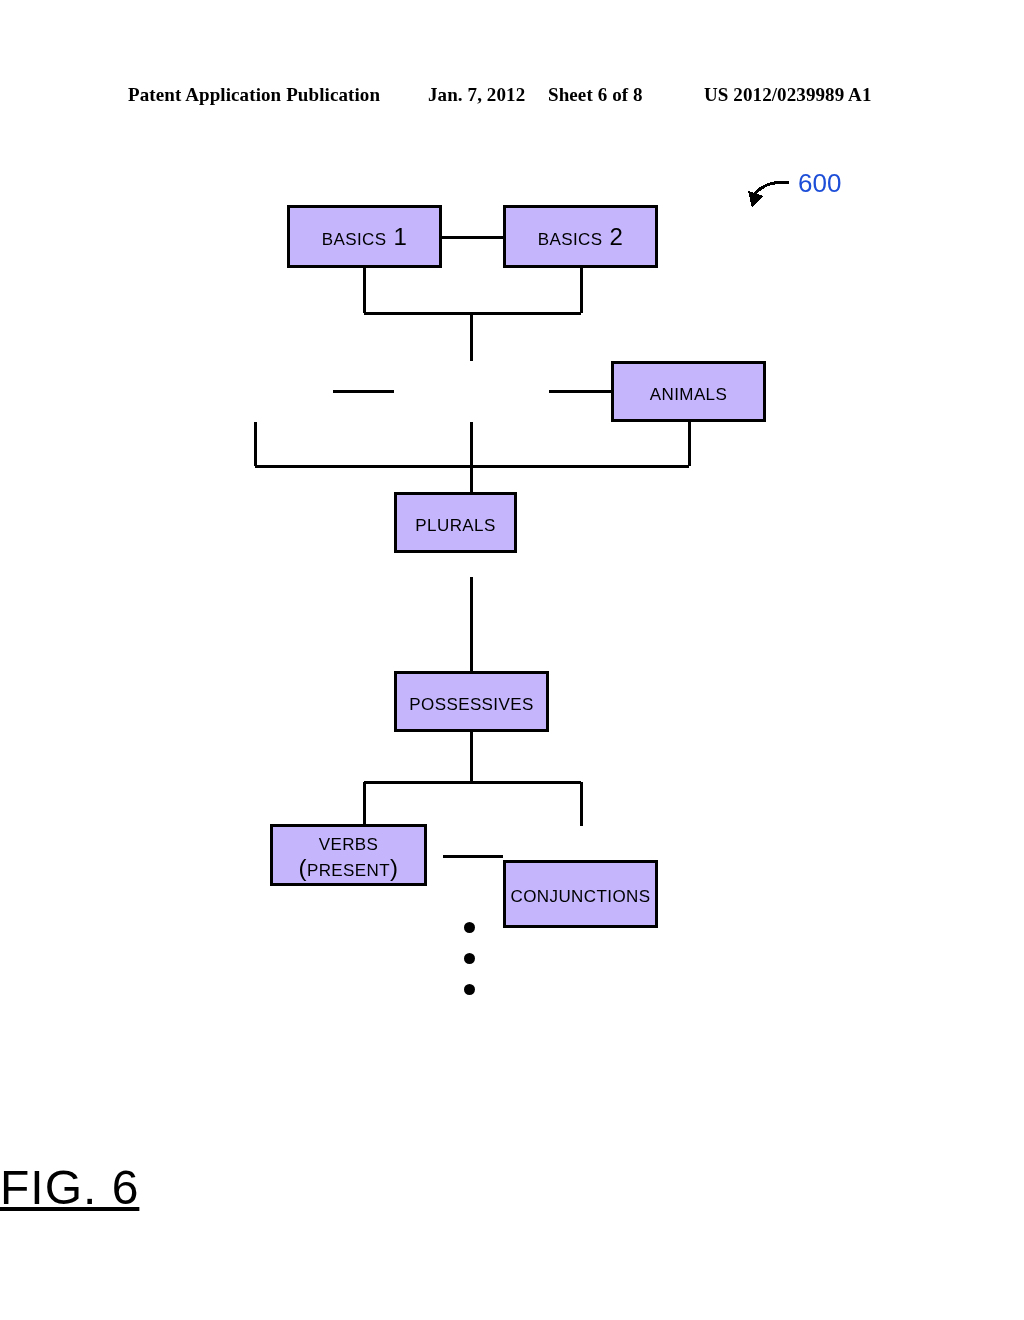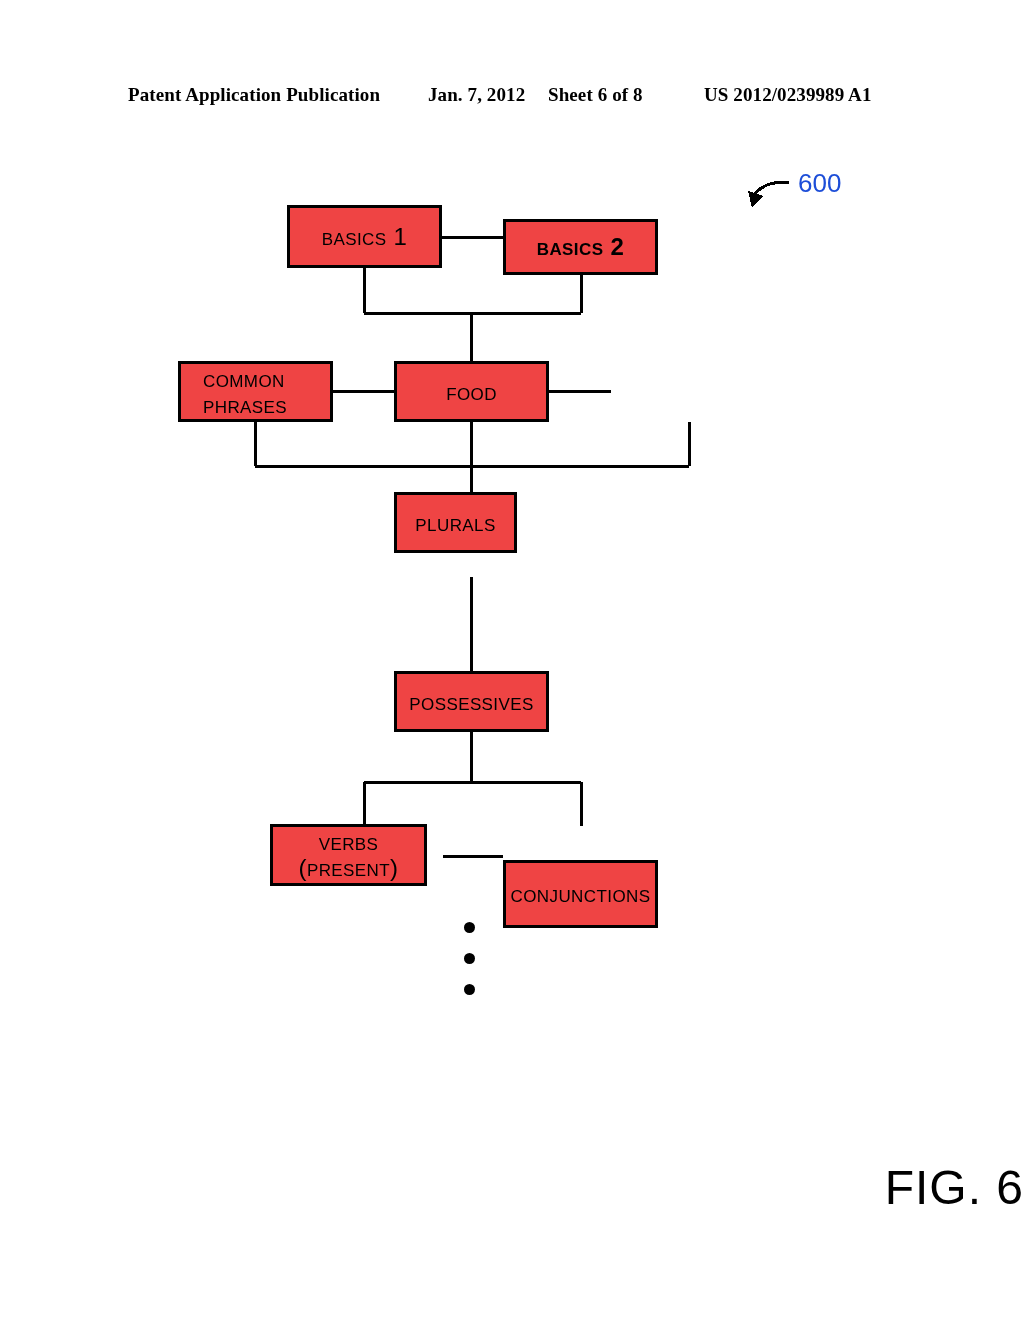--- a/index.html
+++ b/index.html
@@ -49,21 +49,21 @@
     top: 0;
     width: 1024px;
     height: 1320px;
   }
 
   
   .node {
     position: absolute;
     box-sizing: border-box;
     border: 3px solid #000000;
-    background: #ef4444;
+    background: #c4b5fd;
     display: flex;
     align-items: center;
     justify-content: center;
     text-align: center;
   }
   .node-label {
     font-family: "Liberation Sans", sans-serif;
     font-variant: small-caps;
     text-transform: lowercase;
     font-size: 24px;
@@ -72,21 +72,21 @@
     white-space: pre-line;
     color: #000000;
   }
   
   .node.two-line .node-label { text-align: center; }
   .node.left-text { justify-content: flex-start; padding-left: 22px; }
   .node.left-text .node-label { text-align: left; }
 
   
   .n-basics1      { left: 287px; top: 205px; width: 155px; height: 63px; }
-  .n-basics2      { left: 503px; top: 219px; width: 155px; height: 56px; font-weight: bold; }
+  .n-basics2      { left: 503px; top: 205px; width: 155px; height: 63px; }
   .n-common       { left: 178px; top: 361px; width: 155px; height: 61px; }
   .n-food         { left: 394px; top: 361px; width: 155px; height: 61px; }
   .n-animals      { left: 611px; top: 361px; width: 155px; height: 61px; }
   .n-plurals      { left: 394px; top: 492px; width: 123px; height: 61px; text-align: center; }
   .n-possessives  { left: 394px; top: 671px; width: 155px; height: 61px; }
   .n-verbs        { left: 270px; top: 824px; width: 157px; height: 62px; }
   .n-conjunctions { left: 503px; top: 860px; width: 155px; height: 68px; }
 
   
   .ref-label {
@@ -113,25 +113,26 @@
     margin: 0 0 20px 0;
   }
   .ellipsis-dots .dot:last-child { margin-bottom: 0; }
 
   
   .fig-caption {
     position: absolute;
     left: 0;
     top: 1160px;
     width: 1024px;
-    text-align: right;
+    text-align: left;
     font-family: "Liberation Sans", sans-serif;
     font-size: 48px;
     letter-spacing: 1px;
     color: #000000;
+    text-decoration: underline;
   }
 </style>
 </head>
 <body>
 
 <div class="patent-header">
   <span class="hdr-pub">Patent Application Publication</span>
   <span class="hdr-date">Jan. 7, 2012</span>
   <span class="hdr-sheet">Sheet 6 of 8</span>
   <span class="hdr-num">US 2012/0239989 A1</span>
@@ -173,29 +174,25 @@
   </svg>
 
   <div class="node n-basics1">
     <span class="node-label">Basics 1</span>
   </div>
 
   <div class="node n-basics2">
     <span class="node-label">Basics 2</span>
   </div>
 
-  <div class="node n-common two-line left-text">
-    <span class="node-label">Common
-Phrases</span>
-  </div>
-
-  <div class="node n-food">
-    <span class="node-label">Food</span>
-  </div>
-
+
+
+  <div class="node n-animals">
+    <span class="node-label">Animals</span>
+  </div>
 
   <div class="node n-plurals">
     <span class="node-label">Plurals</span>
   </div>
 
   <div class="node n-possessives">
     <span class="node-label">Possessives</span>
   </div>
 
   <div class="node n-verbs two-line">

